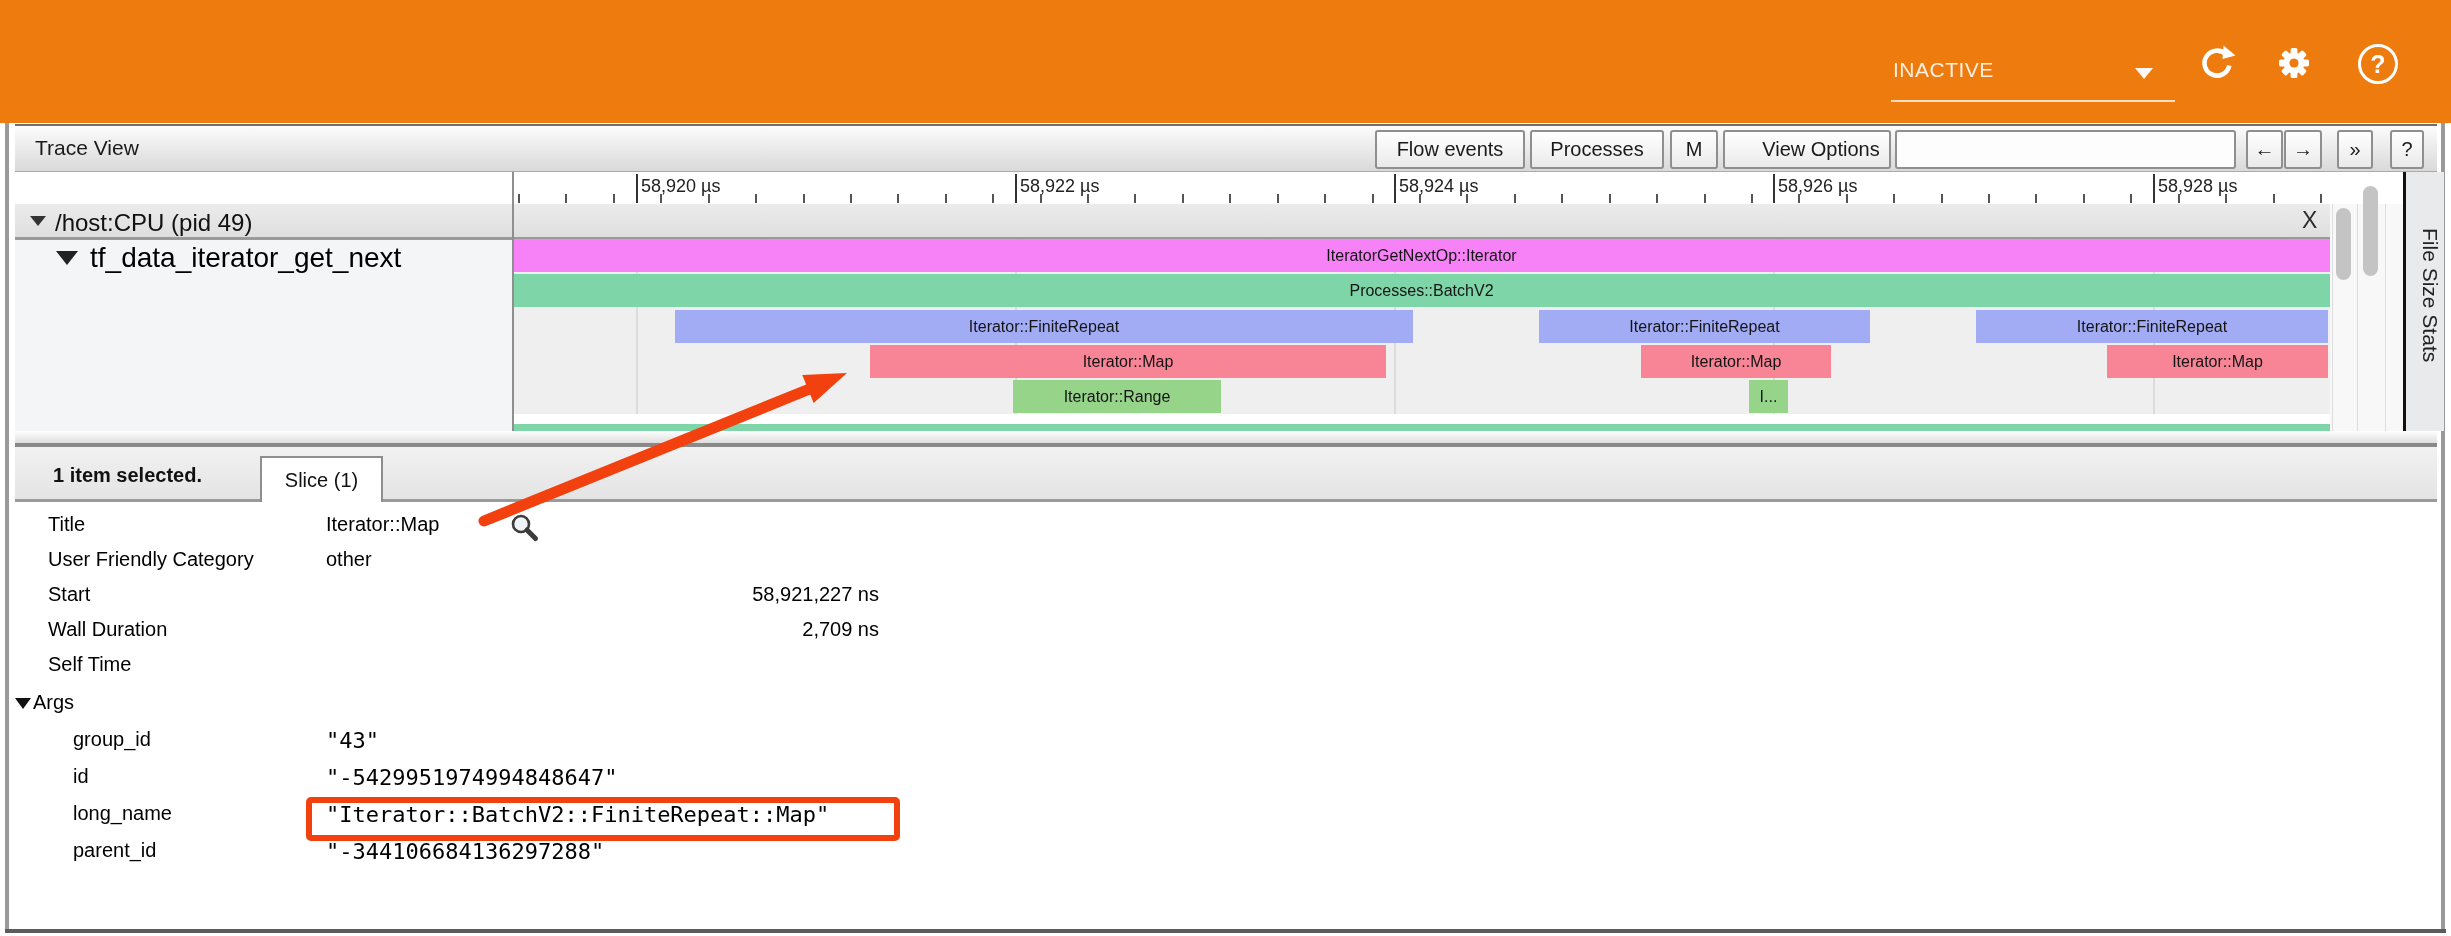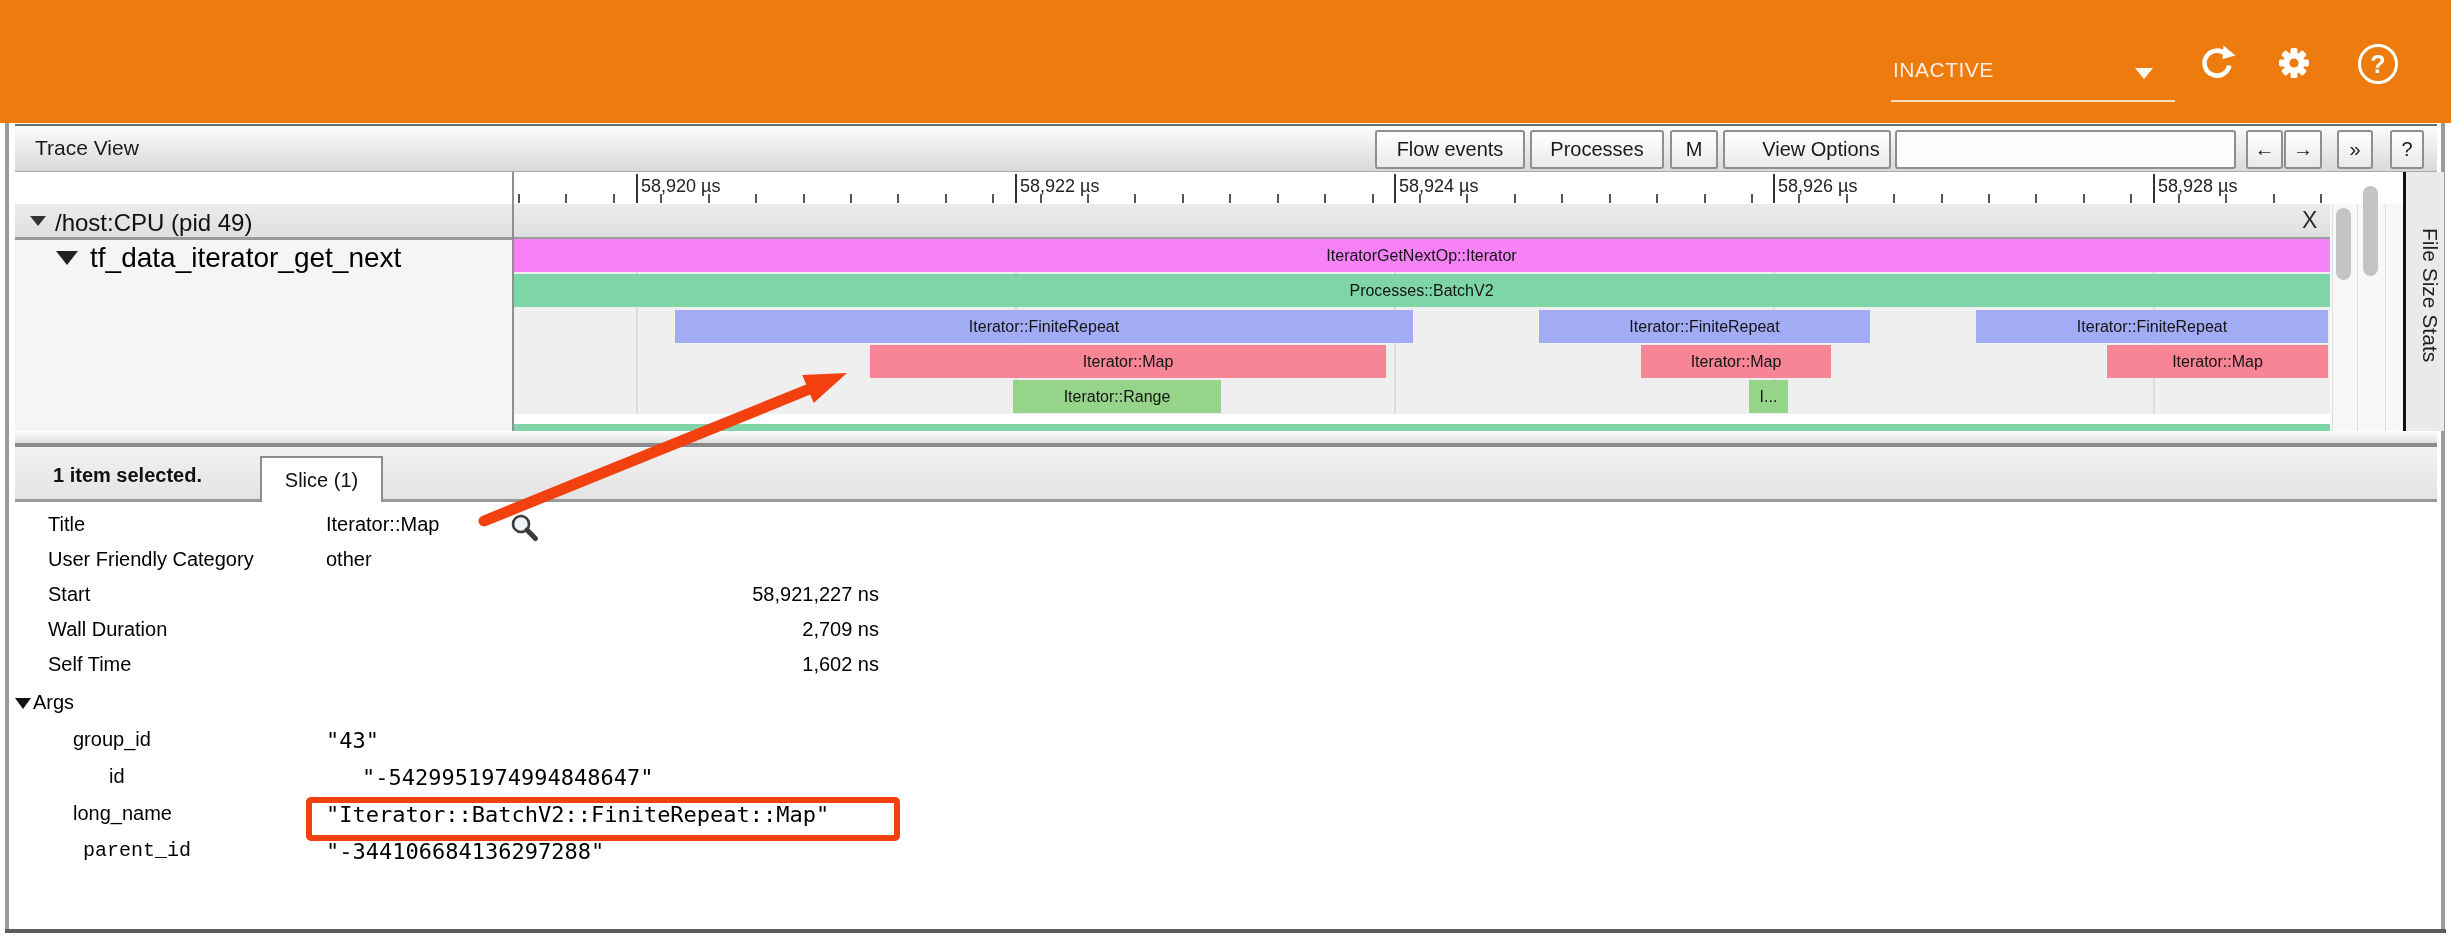--- a/index.html
+++ b/index.html
@@ -248,40 +248,39 @@
       <div class="drow abs" style="left: 0px; top: 583px; width: 950px;">
         <div class="dlabel" style="left: 48px;">Start</div>
         <div class="dvalue right">58,921,227 ns</div>
       </div>
       <div class="drow abs" style="left: 0px; top: 618px; width: 950px;">
         <div class="dlabel" style="left: 48px;">Wall Duration</div>
         <div class="dvalue right">2,709 ns</div>
       </div>
       <div class="drow abs" style="left: 0px; top: 653px; width: 950px;">
         <div class="dlabel" style="left: 48px;">Self Time</div>
-        <div class="dvalue right">1,602 ns</div>
       </div>
       <div class="drow abs" style="left: 0px; top: 691px; width: 950px;">
         <div class="sect-tri"></div>
         <div class="dlabel" style="left: 33px;">Args</div>
       </div>
       <div class="drow abs" style="left: 0px; top: 728px; width: 950px;">
         <div class="dlabel" style="left: 73px;">group_id</div>
         <div class="dvalue mono">"43"</div>
       </div>
-      <div class="drow abs" style="left: 0px; top: 765px; width: 950px; margin-left: 36px;">
+      <div class="drow abs" style="left: 0px; top: 765px; width: 950px;">
         <div class="dlabel" style="left: 73px;">id</div>
         <div class="dvalue mono">"-5429951974994848647"</div>
       </div>
       <div class="drow abs" style="left: 0px; top: 802px; width: 950px;">
         <div class="dlabel" style="left: 73px;">long_name</div>
         <div class="dvalue mono">"Iterator::BatchV2::FiniteRepeat::Map"</div>
       </div>
       <div class="drow abs" style="left: 0px; top: 839px; width: 950px;">
-        <div class="dlabel" style="left: 83px; font-family: Liberation Mono, monospace;">parent_id</div>
+        <div class="dlabel" style="left: 73px;">parent_id</div>
         <div class="dvalue mono">"-344106684136297288"</div>
       </div>
     </div>
 
   <svg class="abs" id="magnifier-icon" width="34" height="34" viewBox="0 0 34 34">
     <circle cx="12" cy="12" r="8" fill="#eef2f5" fill-opacity="0.85" stroke="#3c3c3c" stroke-width="2.6"></circle>
     <line x1="18" y1="18" x2="26.5" y2="26.5" stroke="#3c3c3c" stroke-width="5" stroke-linecap="round"></line>
   </svg>
 
   <div class="abs" id="red-box"></div>

